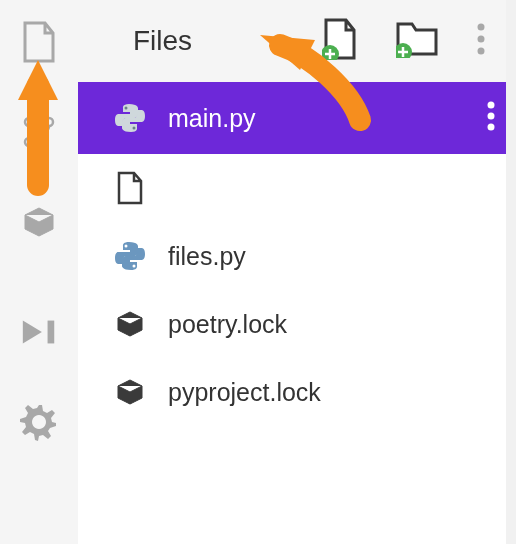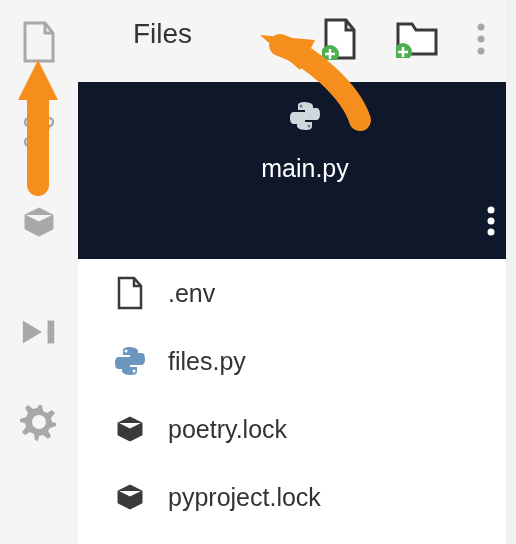--- a/index.html
+++ b/index.html
@@ -30,20 +30,21 @@
   cursor: pointer;
   color: #a8a8a8;
 }
 .main {
   flex: 1;
   display: flex;
   flex-direction: column;
 }
 .header {
   display: flex;
+  align-items: center;
   padding: 18px 20px 18px 55px;
   background: #f5f5f5;
   gap: 40px;
 }
 .header-title {
   font-size: 28px;
   color: #333;
   font-weight: 400;
 }
 .header-actions {
@@ -58,23 +59,22 @@
 }
 .file-row {
   display: flex;
   align-items: center;
   padding: 18px 20px 18px 36px;
   gap: 22px;
   background: #fff;
   cursor: pointer;
 }
 .file-row.selected {
-  background: #0f172a;
+  background: #6d28d9;
   color: #fff;
-  flex-direction: column;
 }
 .file-row .file-icon {
   width: 32px;
   height: 32px;
   display: flex;
   align-items: center;
   justify-content: center;
   flex-shrink: 0;
 }
 .file-row .file-label {
@@ -191,21 +191,20 @@
         </svg>
       </span>
     </div>
 
     <div class="file-row">
       <span class="file-icon">
         <svg width="28" height="34" viewBox="0 0 28 34">
           <path d="M3 2 L18 2 L25 10 L25 32 L3 32 Z M18 2 L18 10 L25 10" fill="none" stroke="#3a3a3a" stroke-width="2.5"></path>
         </svg>
       </span>
-      <span class="file-label">.env</span>
     </div>
 
     <div class="file-row">
       <span class="file-icon">
         <svg width="32" height="32" viewBox="0 0 32 32">
           <path d="M15 2 C8 2 9 6 9 6 L9 10 L16 10 L16 12 L5 12 C5 12 1 11 1 18 C1 25 5 24 5 24 L9 24 L9 20 C9 20 8 16 13 16 L20 16 C20 16 24 16 24 12 L24 6 C24 6 24 2 15 2 Z" fill="#6b97bf"></path>
           <path d="M17 30 C24 30 23 26 23 26 L23 22 L16 22 L16 20 L27 20 C27 20 31 21 31 14 C31 7 27 8 27 8 L23 8 L23 12 C23 12 24 16 19 16 L12 16 C12 16 8 16 8 20 L8 26 C8 26 8 30 17 30 Z" fill="#6b97bf"></path>
           <circle cx="12" cy="6" r="1.5" fill="#fff"></circle>
           <circle cx="20" cy="26" r="1.5" fill="#fff"></circle>
         </svg>

